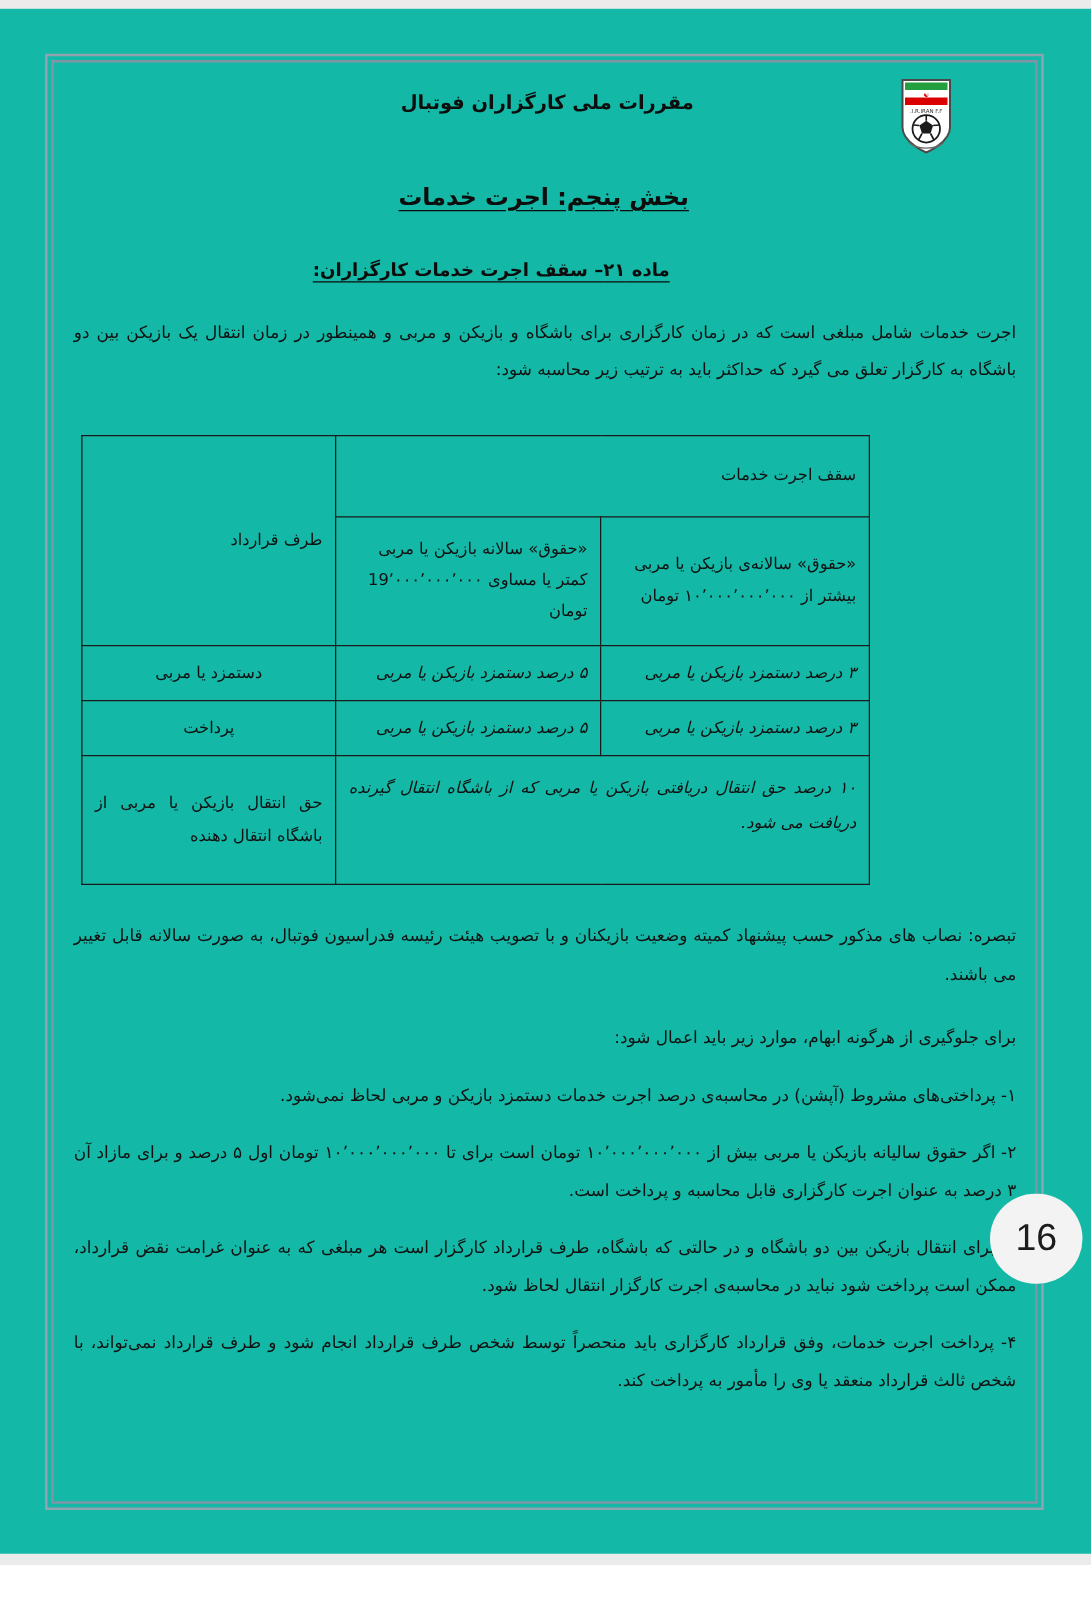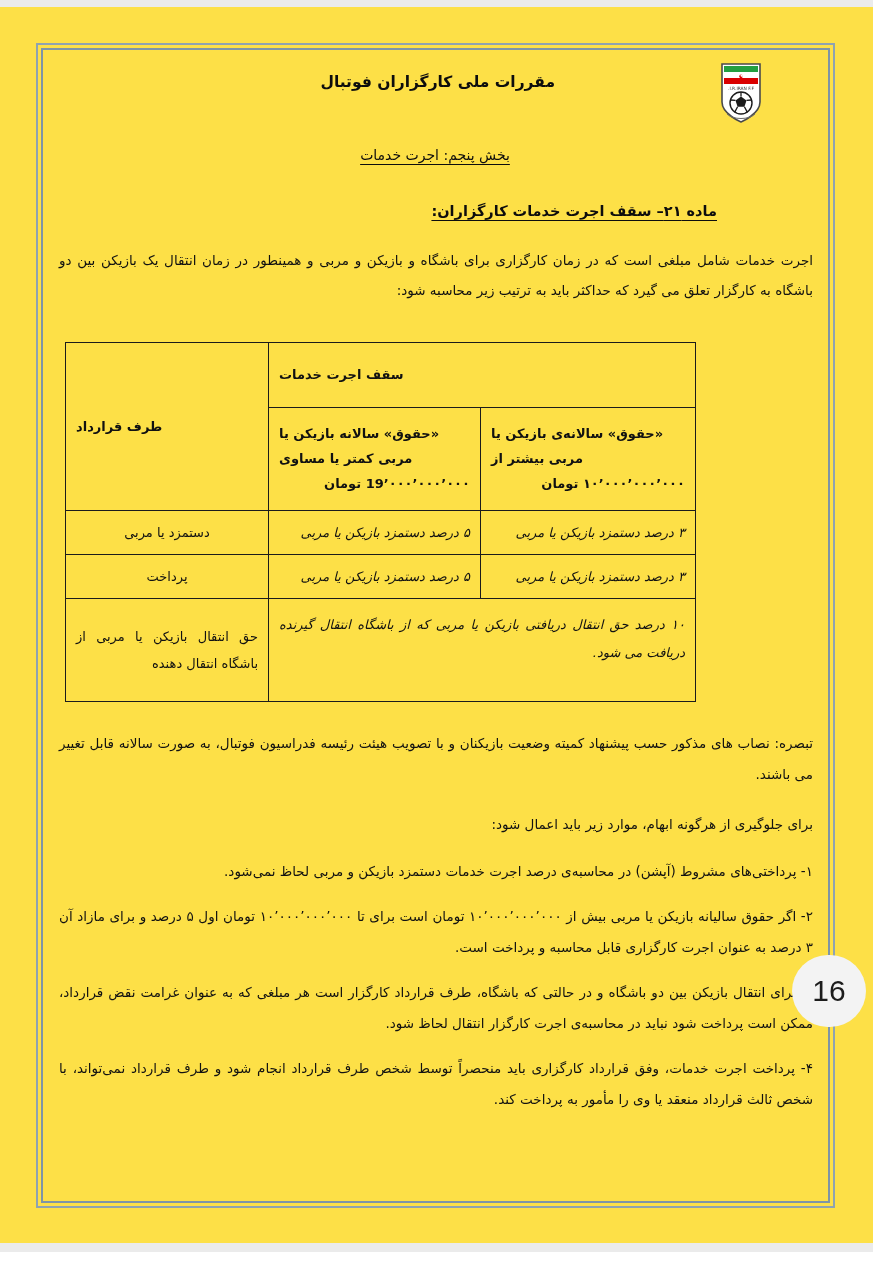--- a/index.html
+++ b/index.html
@@ -25,21 +25,21 @@
   }
   .viewer-strip.top { top: 0; height: 7px; }
   .viewer-strip.bottom { top: 1243px; height: 9px; }
 
   .page-sheet {
     position: absolute;
     left: 0;
     top: 7px;
     width: 873px;
     height: 1236px;
-    background: #fde047;
+    background: #14b8a6;
   }
 
   
   .page-frame-outer {
     position: absolute;
     left: 36px;
     top: 36px;
     width: 799px;
     height: 1165px;
     border: 2px solid #8fa3b0;
@@ -83,29 +83,29 @@
     font-size: 15.5px;
     font-weight: bold;
     color: #0d0d0d;
     letter-spacing: 0;
     white-space: nowrap;
   }
 
   
   .section-heading {
     text-align: center;
-    font-size: 14px;
-    font-weight: normal;
+    font-size: 19px;
+    font-weight: bold;
     color: #0d0d0d;
     text-decoration: underline;
     text-underline-offset: 4px;
     margin: 6px 0 0 0;
   }
   .article-heading {
-    text-align: right;
+    text-align: center;
     font-size: 14.5px;
     font-weight: bold;
     color: #0d0d0d;
     text-decoration: underline;
     text-underline-offset: 4px;
     margin: 40px 98px 0 0;
     padding-left: 14px;
   }
 
   
@@ -144,22 +144,22 @@
   table.fee-table th,
   table.fee-table td {
     border: 1.4px solid #1b1b1b;
     padding: 9px 10px;
     vertical-align: middle;
     font-size: 13px;
     color: #111111;
     line-height: 1.95;
   }
   table.fee-table th {
-    font-weight: bold;
-    text-align: left;
+    font-weight: normal;
+    text-align: right;
   }
   .col-party  { width: 203px; }
   .col-low    { width: 212px; }
   .col-high   { width: 215px; }
 
   th.header-span {
     font-size: 14px;
     font-weight: bold;
     text-align: center;
     height: 46px;

